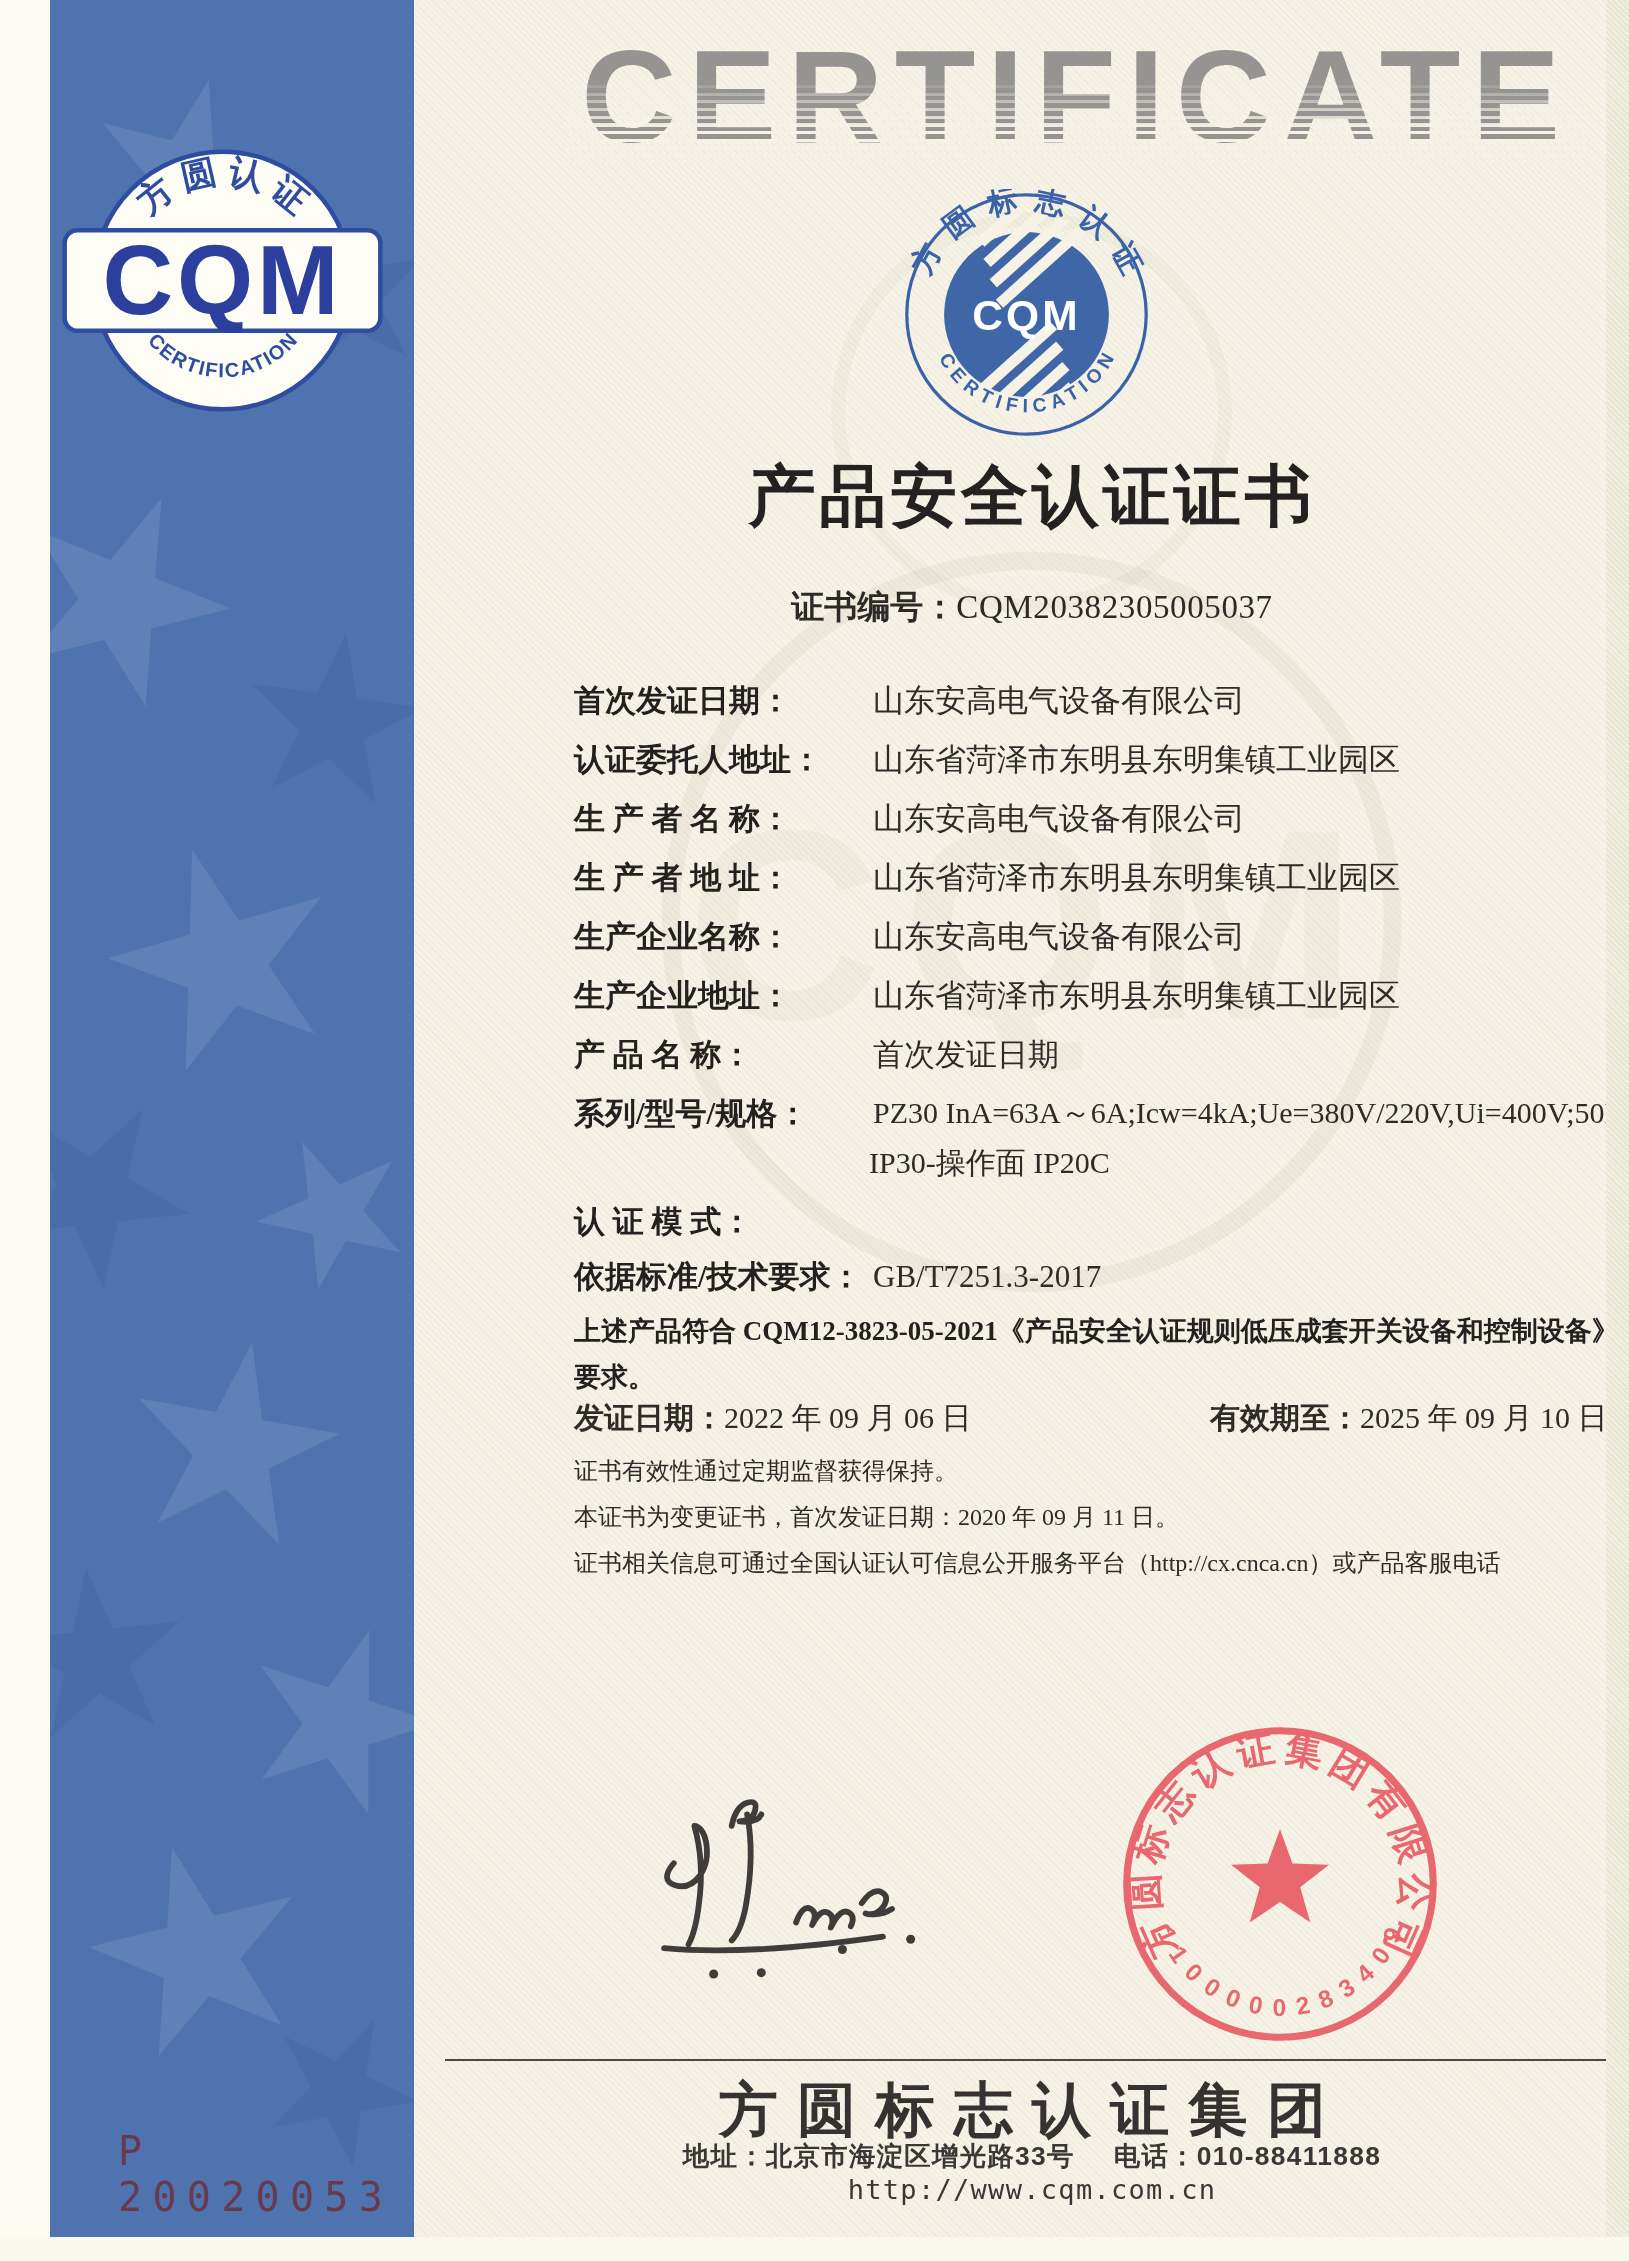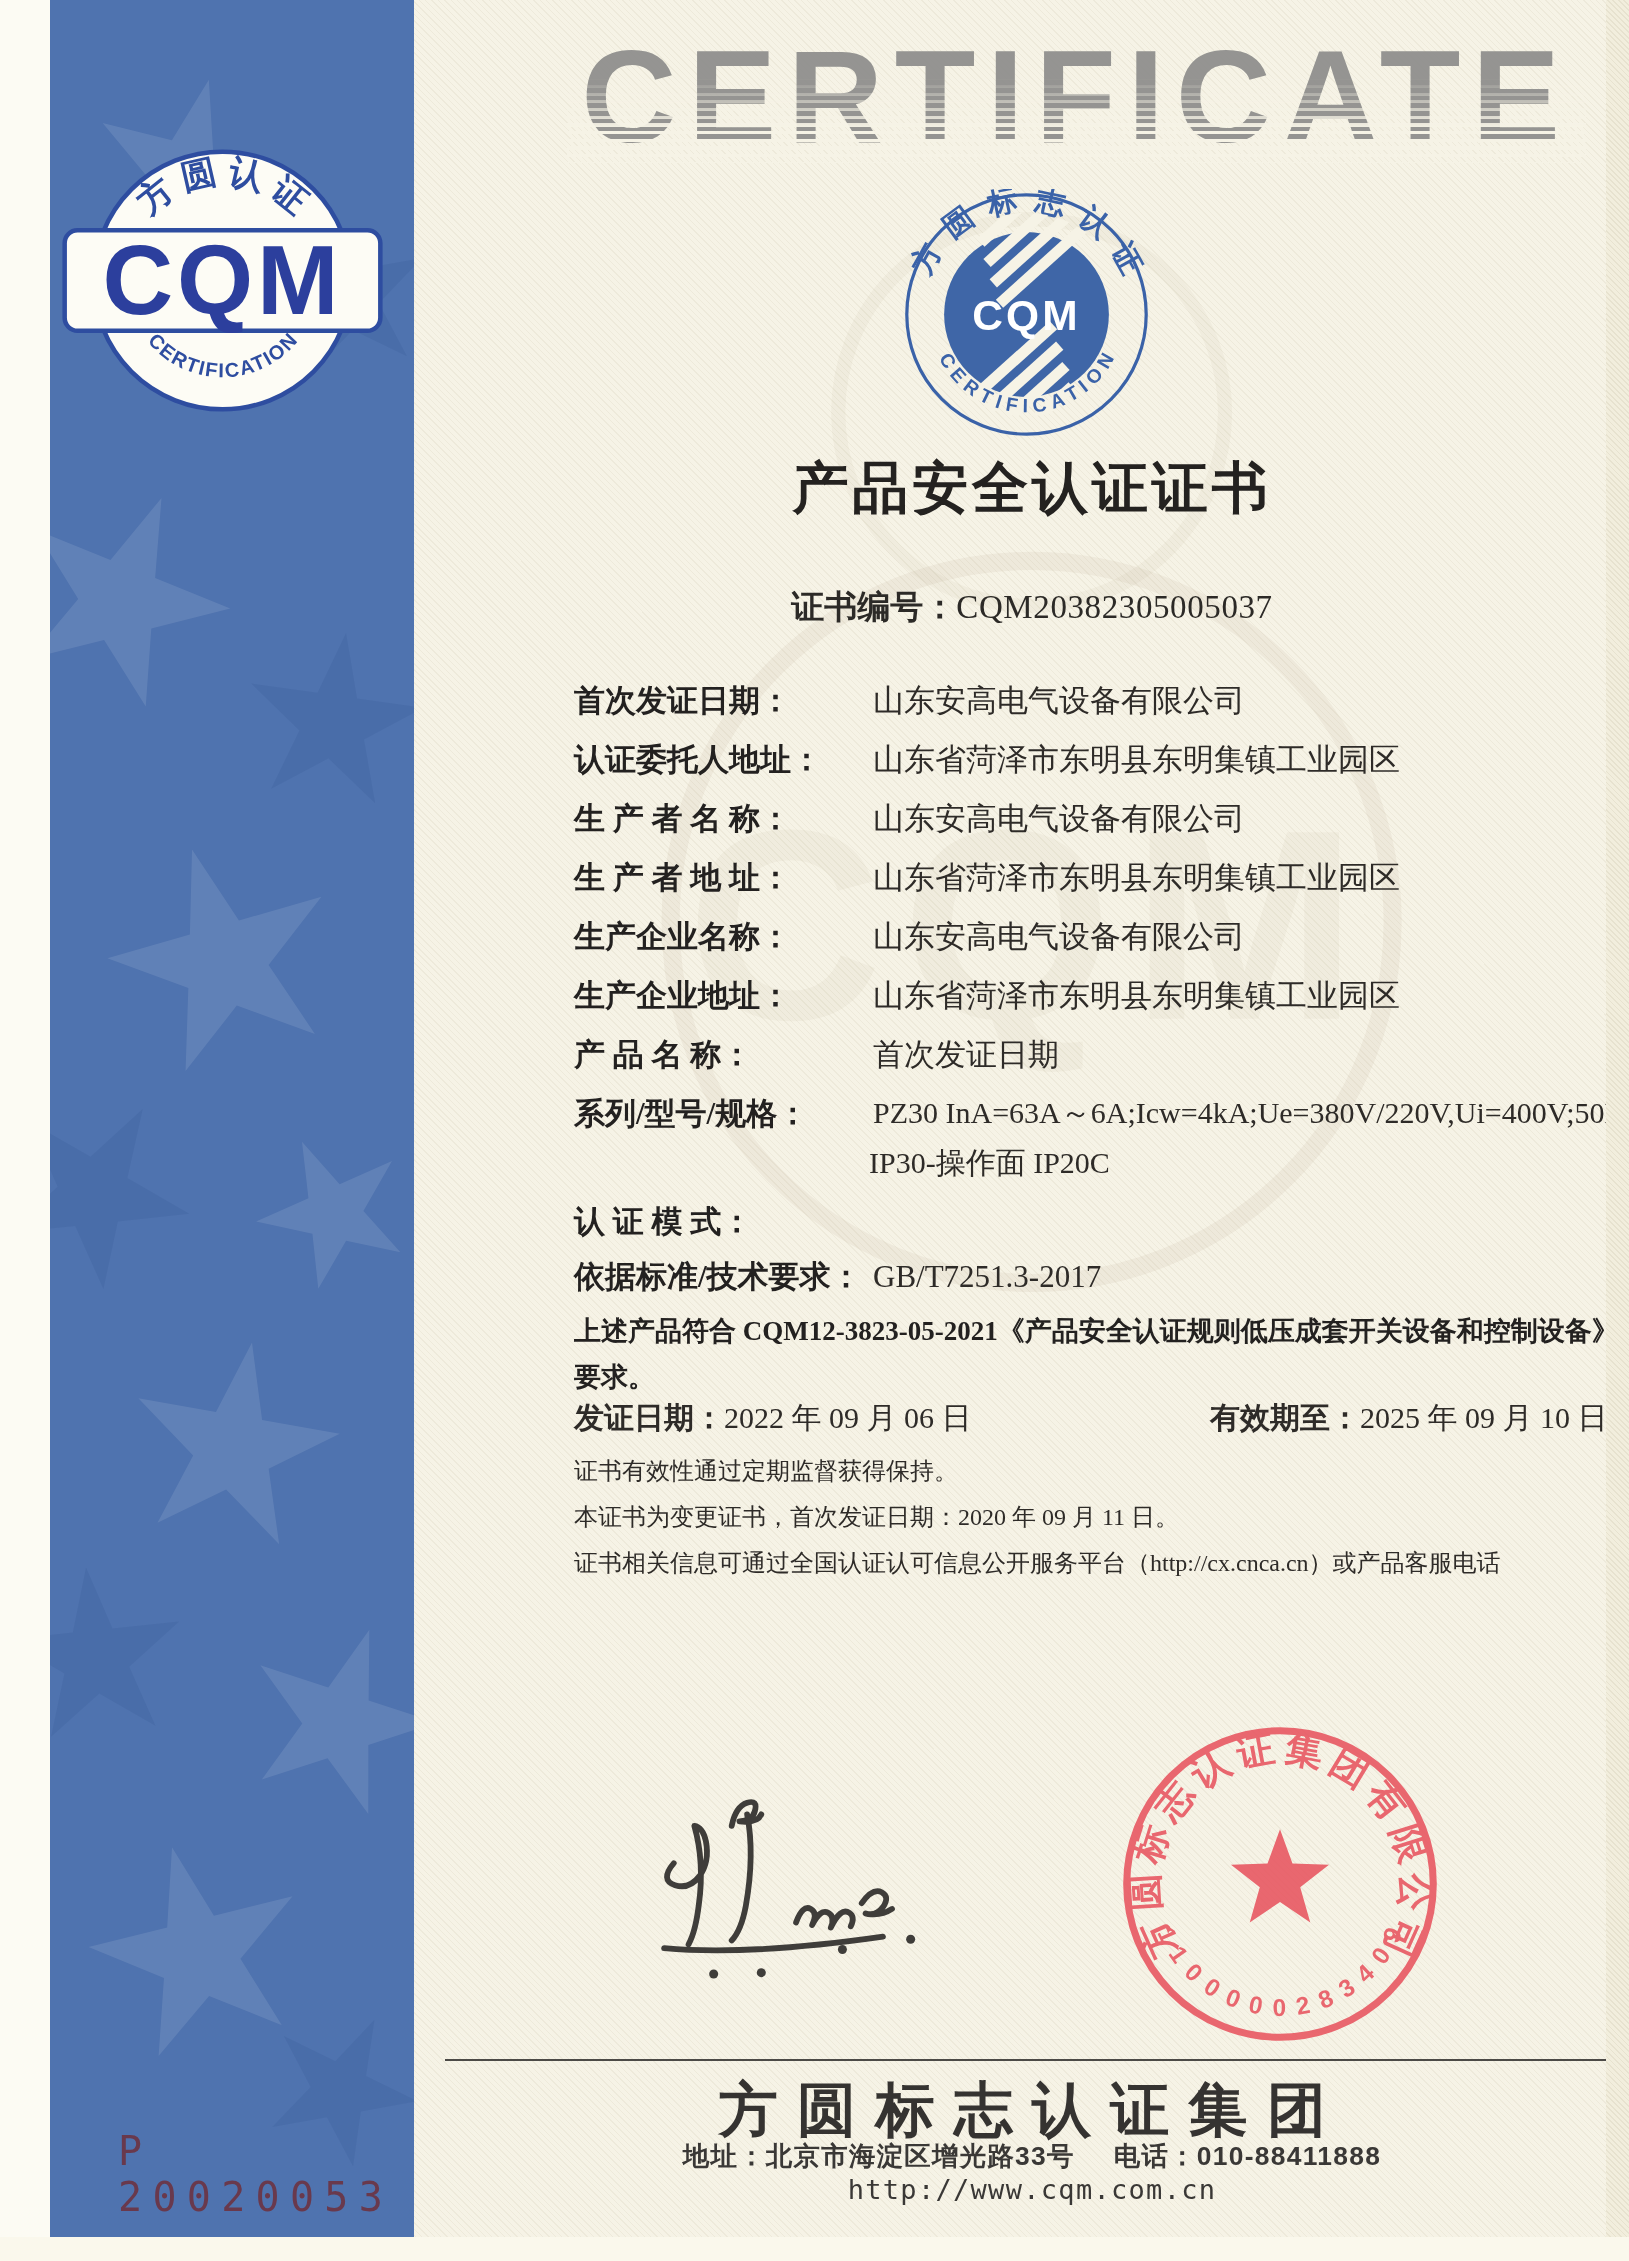--- a/index.html
+++ b/index.html
@@ -25,21 +25,21 @@
   
   .cert-word{position:absolute;left:567px;top:31px;width:1019px;text-align:center;
     font-family:Liberation Sans, sans-serif;font-weight:bold;font-size:132px;line-height:1.0;
     letter-spacing:11.6px;color:#8d8d8b;opacity:.92;}
   .cert-word::after{content:"";position:absolute;inset:0;
     background:repeating-linear-gradient(to bottom,#f6f3e6 0 3.2px,rgba(246,243,230,0) 3.2px 7.7px);
     -webkit-mask-image:linear-gradient(to bottom,transparent 0 36%,#000 74%);
     mask-image:linear-gradient(to bottom,transparent 0 36%,#000 74%);}
 
   .title{position:absolute;left:516px;top:451px;width:1032px;text-align:center;
-    font-size:56px;font-weight:900;letter-spacing:3.9px;color:#242220;}
+    font-size:67px;font-weight:900;letter-spacing:3.9px;color:#242220;}
   .certno{position:absolute;left:516px;top:585px;width:1032px;text-align:center;font-size:33px;color:#2c2a27;}
   .certno .lbl{font-weight:bold;}
   .certno .val{letter-spacing:0.6px;}
 
   .content{position:absolute;left:574px;top:671px;width:1012px;color:#2e2b28;}
   .field-row{height:59px;display:flex;align-items:center;font-size:31px;white-space:nowrap;}
   .field-label{font-weight:bold;min-width:291px;flex:none;color:#232120;}
   .field-value{margin-left:8px;}
   .spec-line2{height:48px;display:flex;align-items:flex-start;font-size:30px;padding-left:295px;}
   .spec-val{font-size:30px;}

